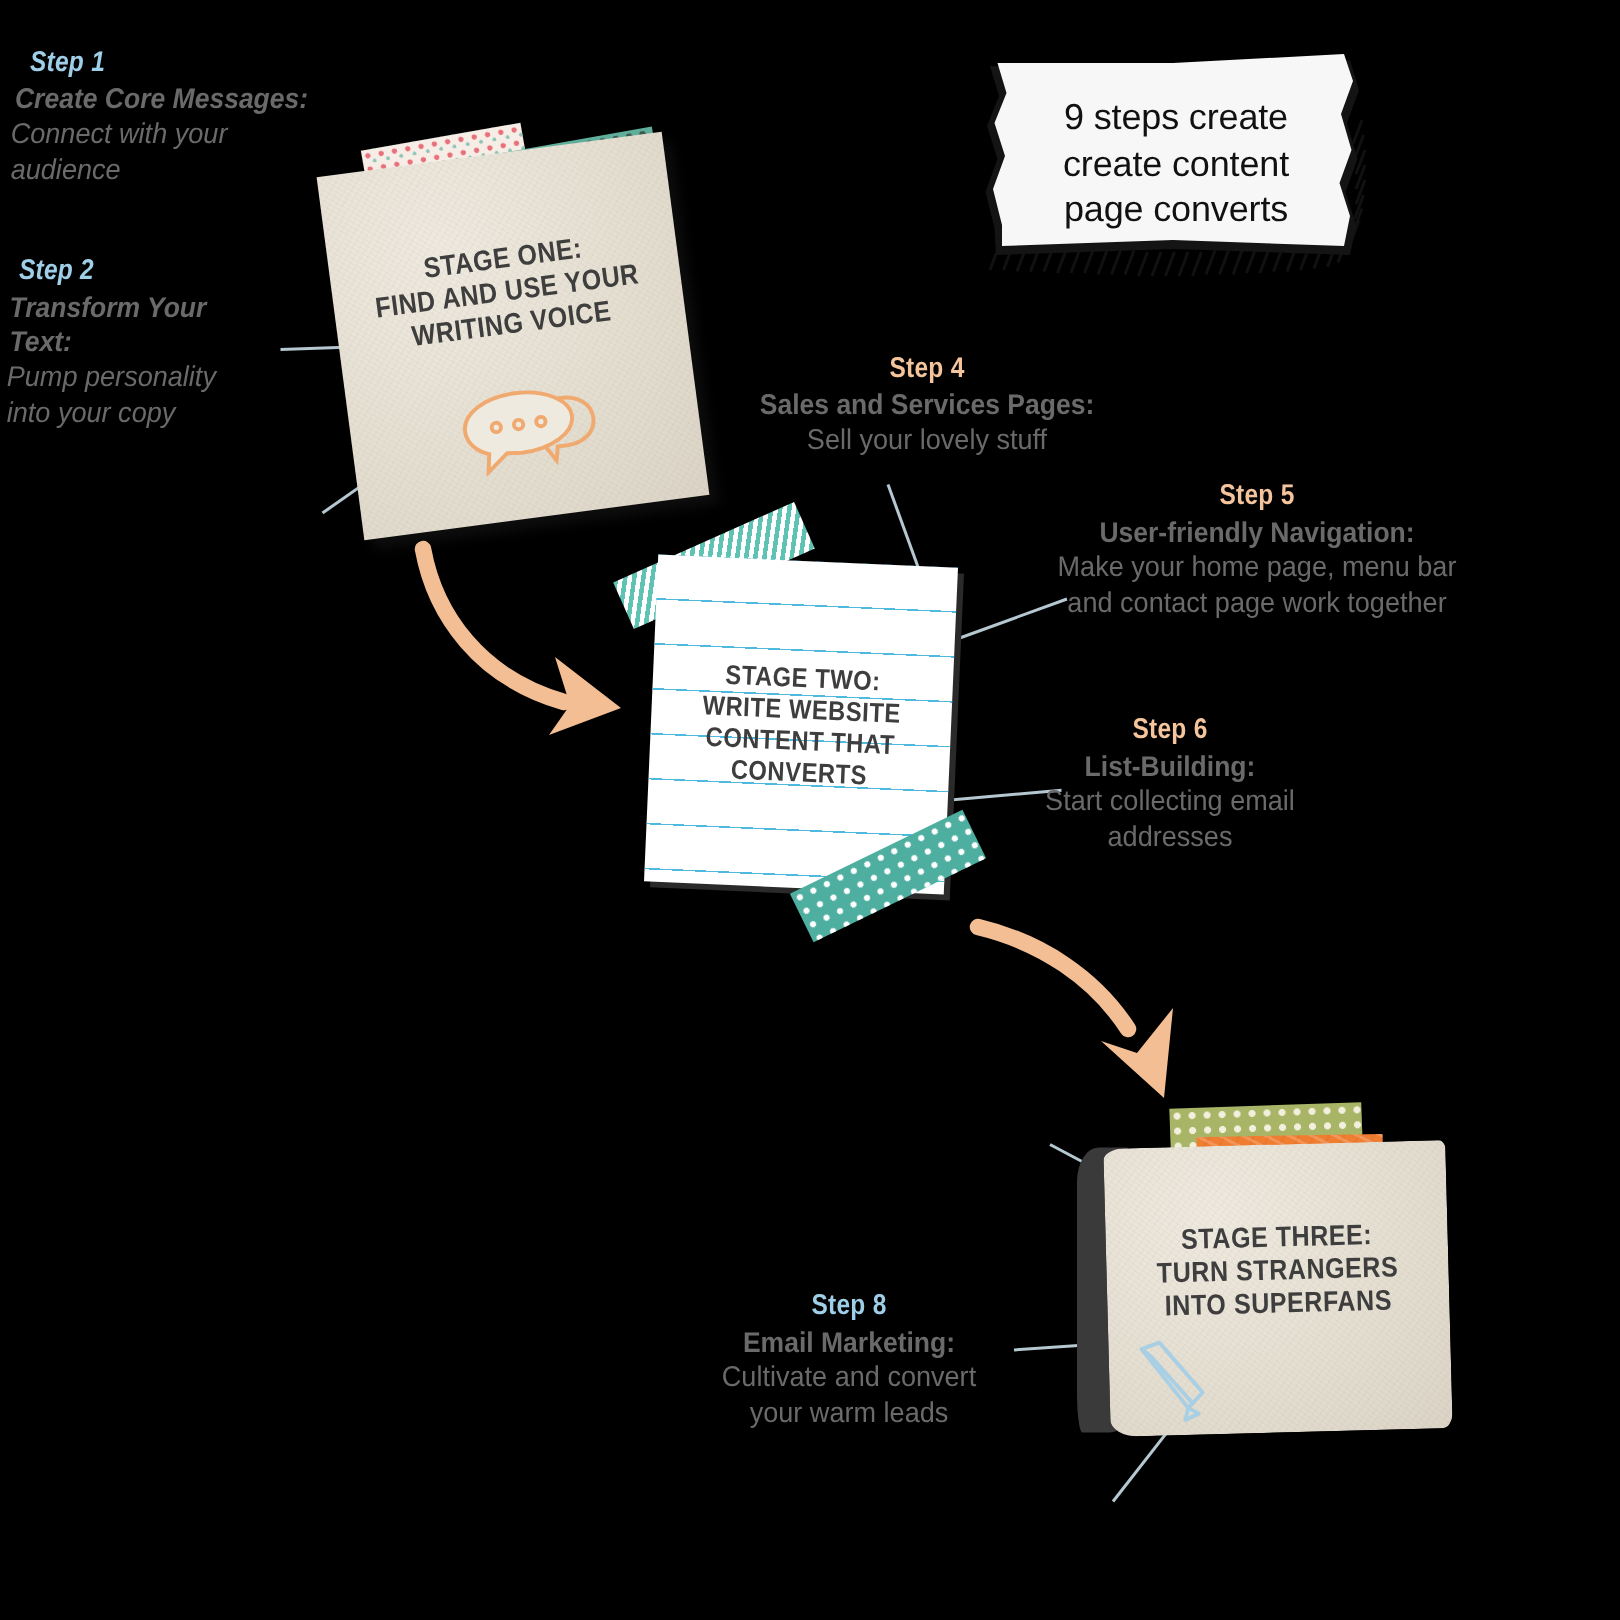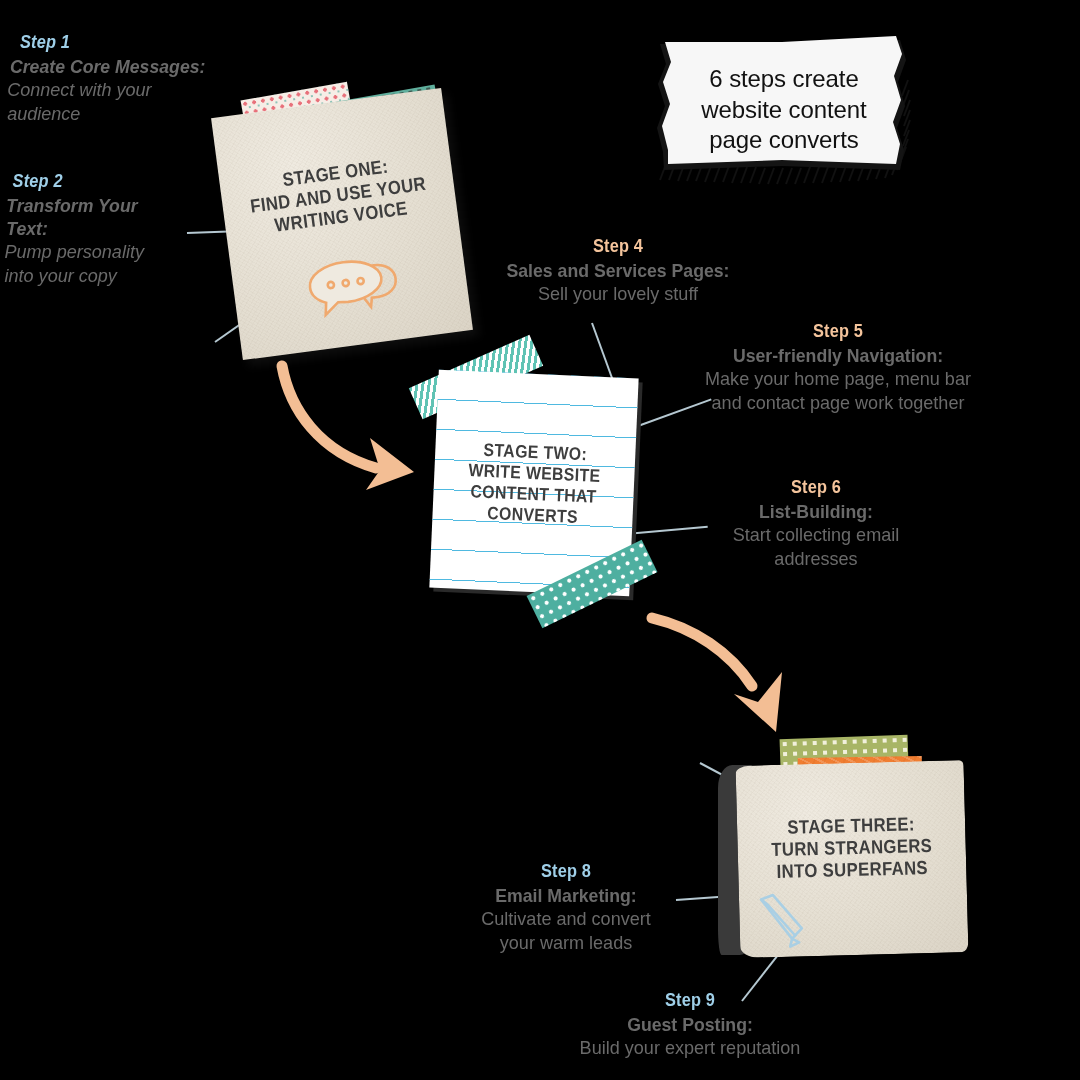--- a/index.html
+++ b/index.html
@@ -195,22 +195,22 @@
 
       <path d="M12,26 L18,46 L10,66 L17,88 L9,110 L15,134 L16,152
                L134,148 L252,152 L256,132 L249,110 L257,88 L250,64 L258,42 L252,22
                L134,28 Z" fill="#141414"></path>
 
       <path d="M17,24 L23,44 L15,64 L22,86 L14,108 L20,132 L20,146
                L134,142 L248,146 L252,126 L245,104 L253,82 L246,58 L254,36 L248,18
                L134,24 Z" fill="#F7F7F7"></path>
     </svg>
     <div class="ticket-text">
-      <div>6 steps create</div>
-      <div>website content</div>
+      <div>9 steps create</div>
+      <div>create content</div>
       <div>page converts</div>
     </div>
   </div>
 
   <div class="card" style="left:218px; top:88px; width:270px; height:268px;">
 
     <div style="position:absolute; left:14px; top:20px; width:232px; height:244px;
                 background:#0d0d0d; transform:rotate(-7.5deg); filter:blur(4px);"></div>
 
     <div class="tape tape-floral" style="left:24px; top:3px; width:108px; height:26px; transform:rotate(-10deg);"></div>
@@ -318,34 +318,29 @@
     <div class="step-desc">Sell your lovely stuff</div>
   </div>
 
   <div class="step-block ta-c" style="left:678px; top:321px; width:320px;">
     <div class="step-label peach">Step 5</div>
     <div class="step-title">User-friendly Navigation:</div>
     <div class="step-desc">Make your home page, menu bar</div>
     <div class="step-desc">and contact page work together</div>
   </div>
 
-  <div class="step-block ta-c" style="left:696px; top:477px; width:240px;">
+  <div class="step-block ta-c" style="left:660px; top:477px; width:240px;">
     <div class="step-label peach">Step 6</div>
     <div class="step-title">List-Building:</div>
     <div class="step-desc">Start collecting email</div>
     <div class="step-desc">addresses</div>
   </div>
 
 
   <div class="step-block ta-c" style="left:435px; top:841px; width:262px;margin-top:20px;">
     <div class="step-label blue">Step 8</div>
     <div class="step-title">Email Marketing:</div>
     <div class="step-desc">Cultivate and convert</div>
     <div class="step-desc">your warm leads</div>
   </div>
 
-  <div class="step-block ta-c" style="left:545px; top:990px; width:290px;">
-    <div class="step-label blue">Step 9</div>
-    <div class="step-title">Guest Posting:</div>
-    <div class="step-desc">Build your expert reputation</div>
-  </div>
 
 </div>
 
 </body></html>

